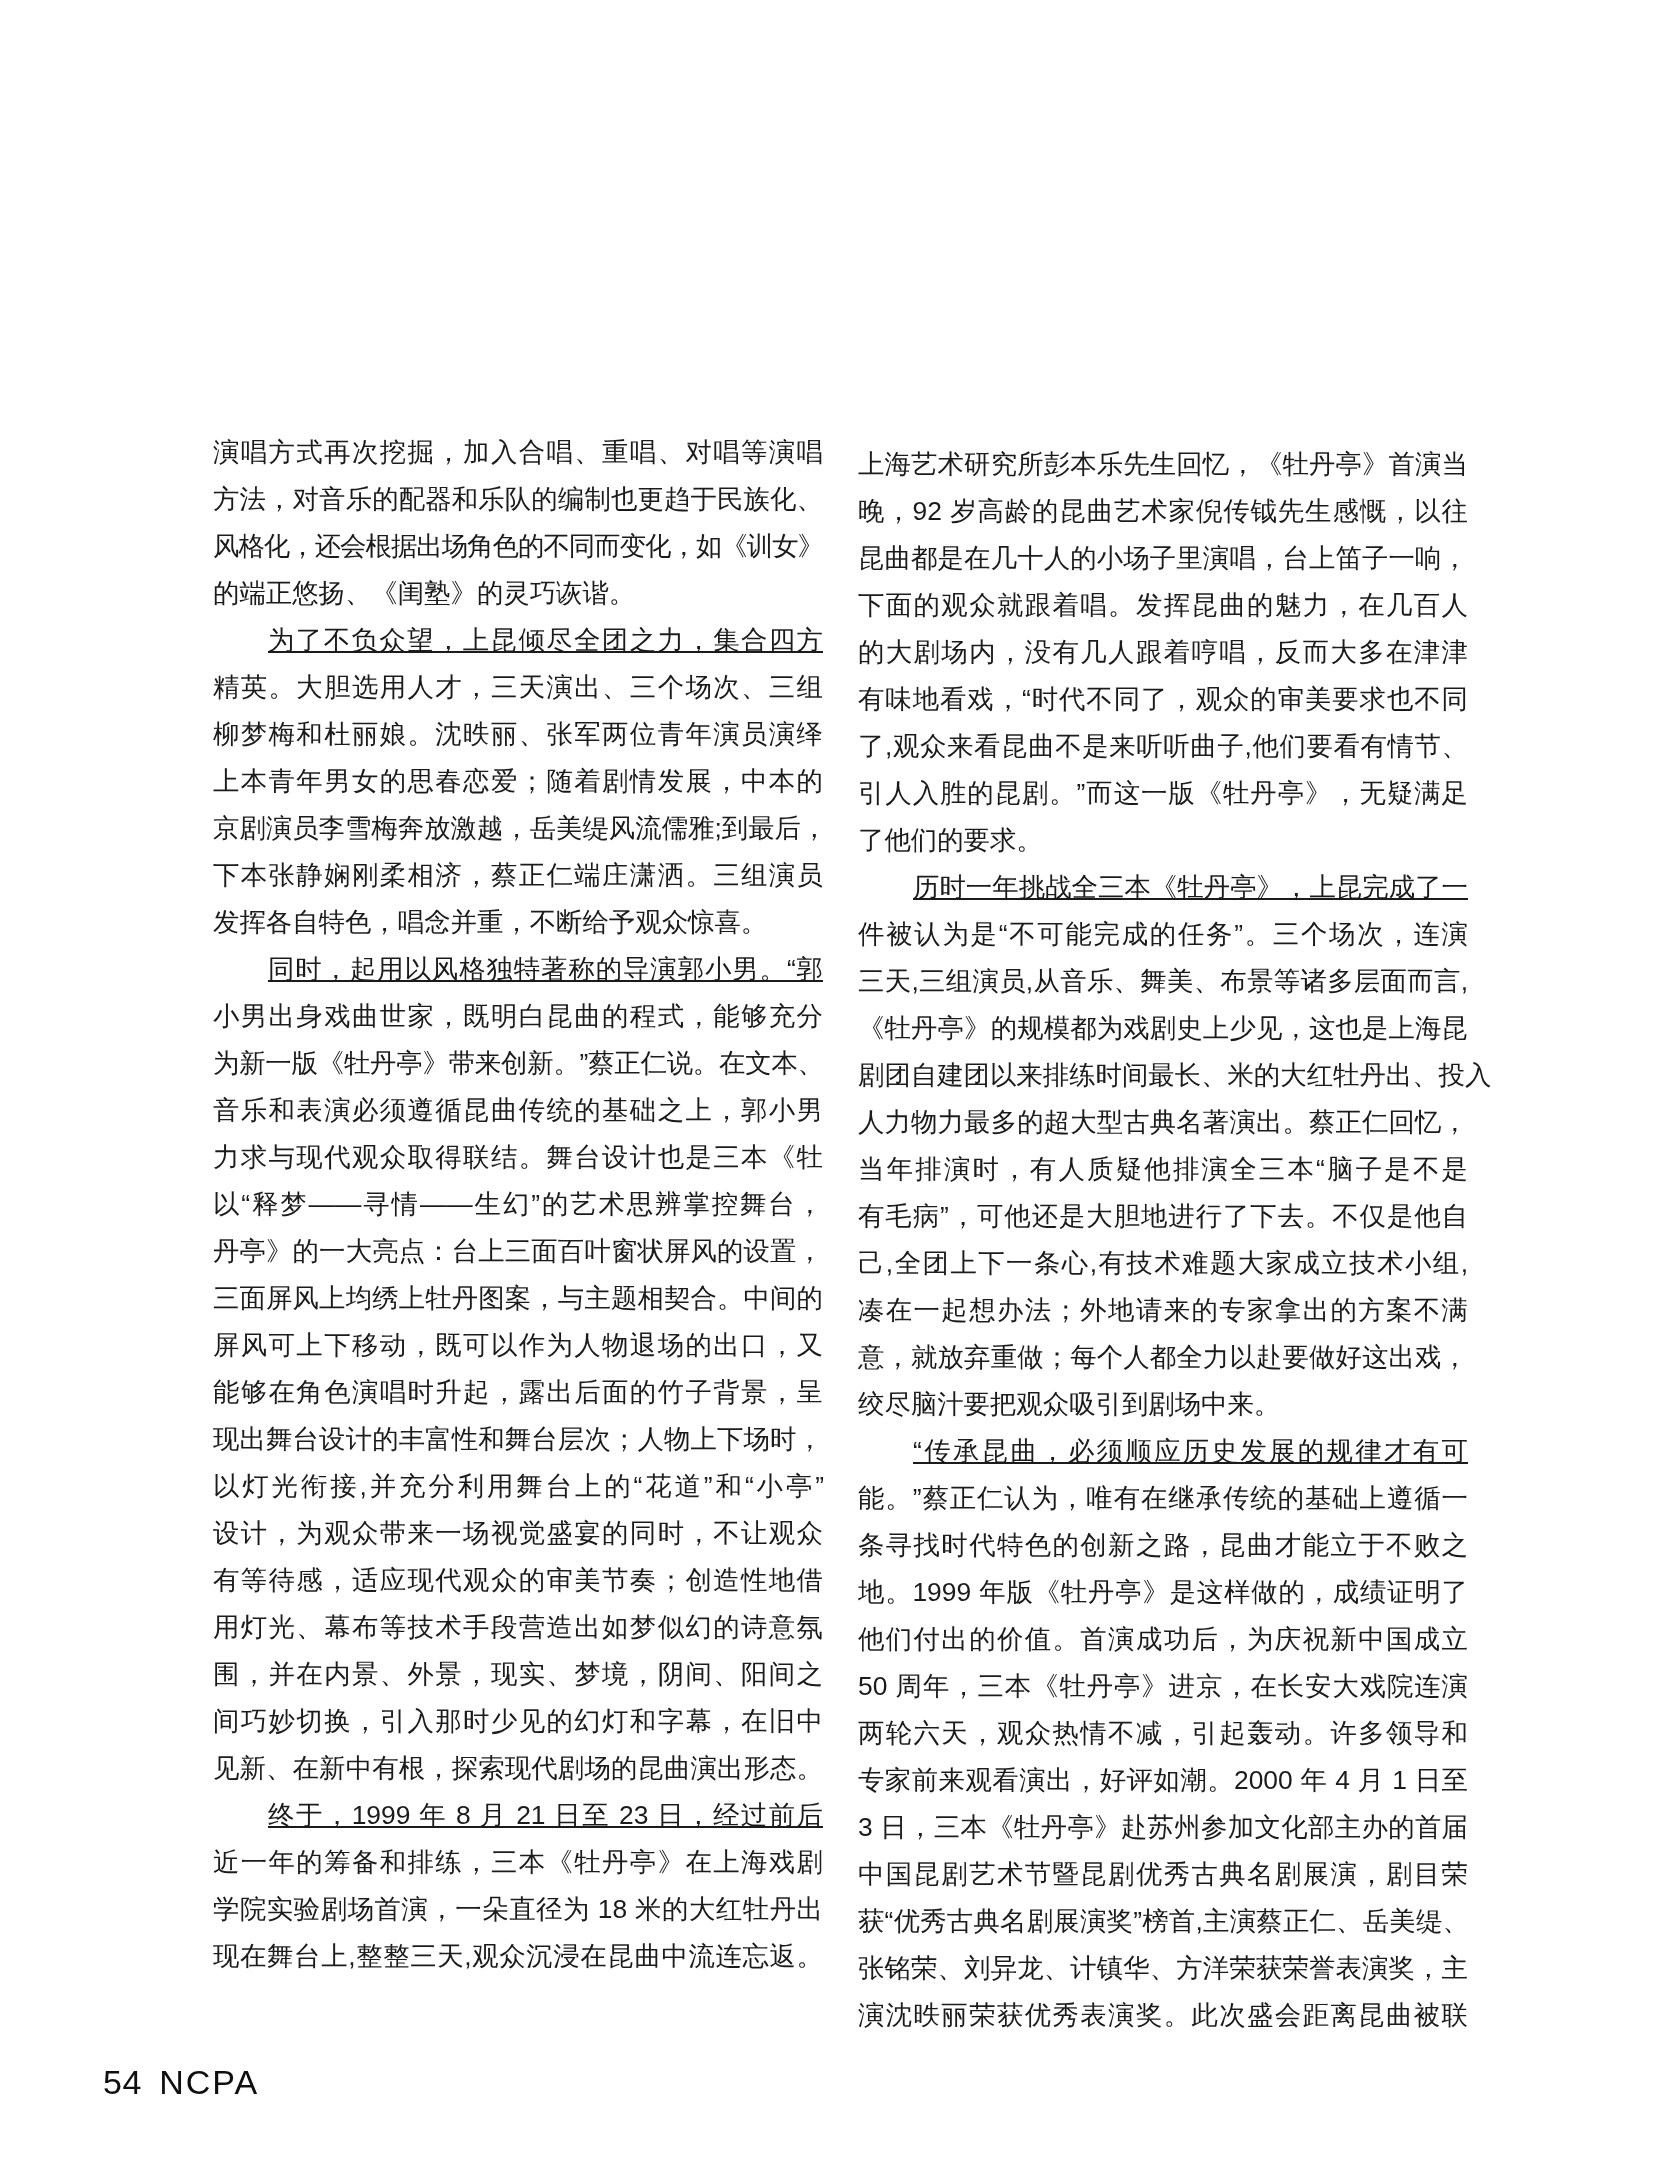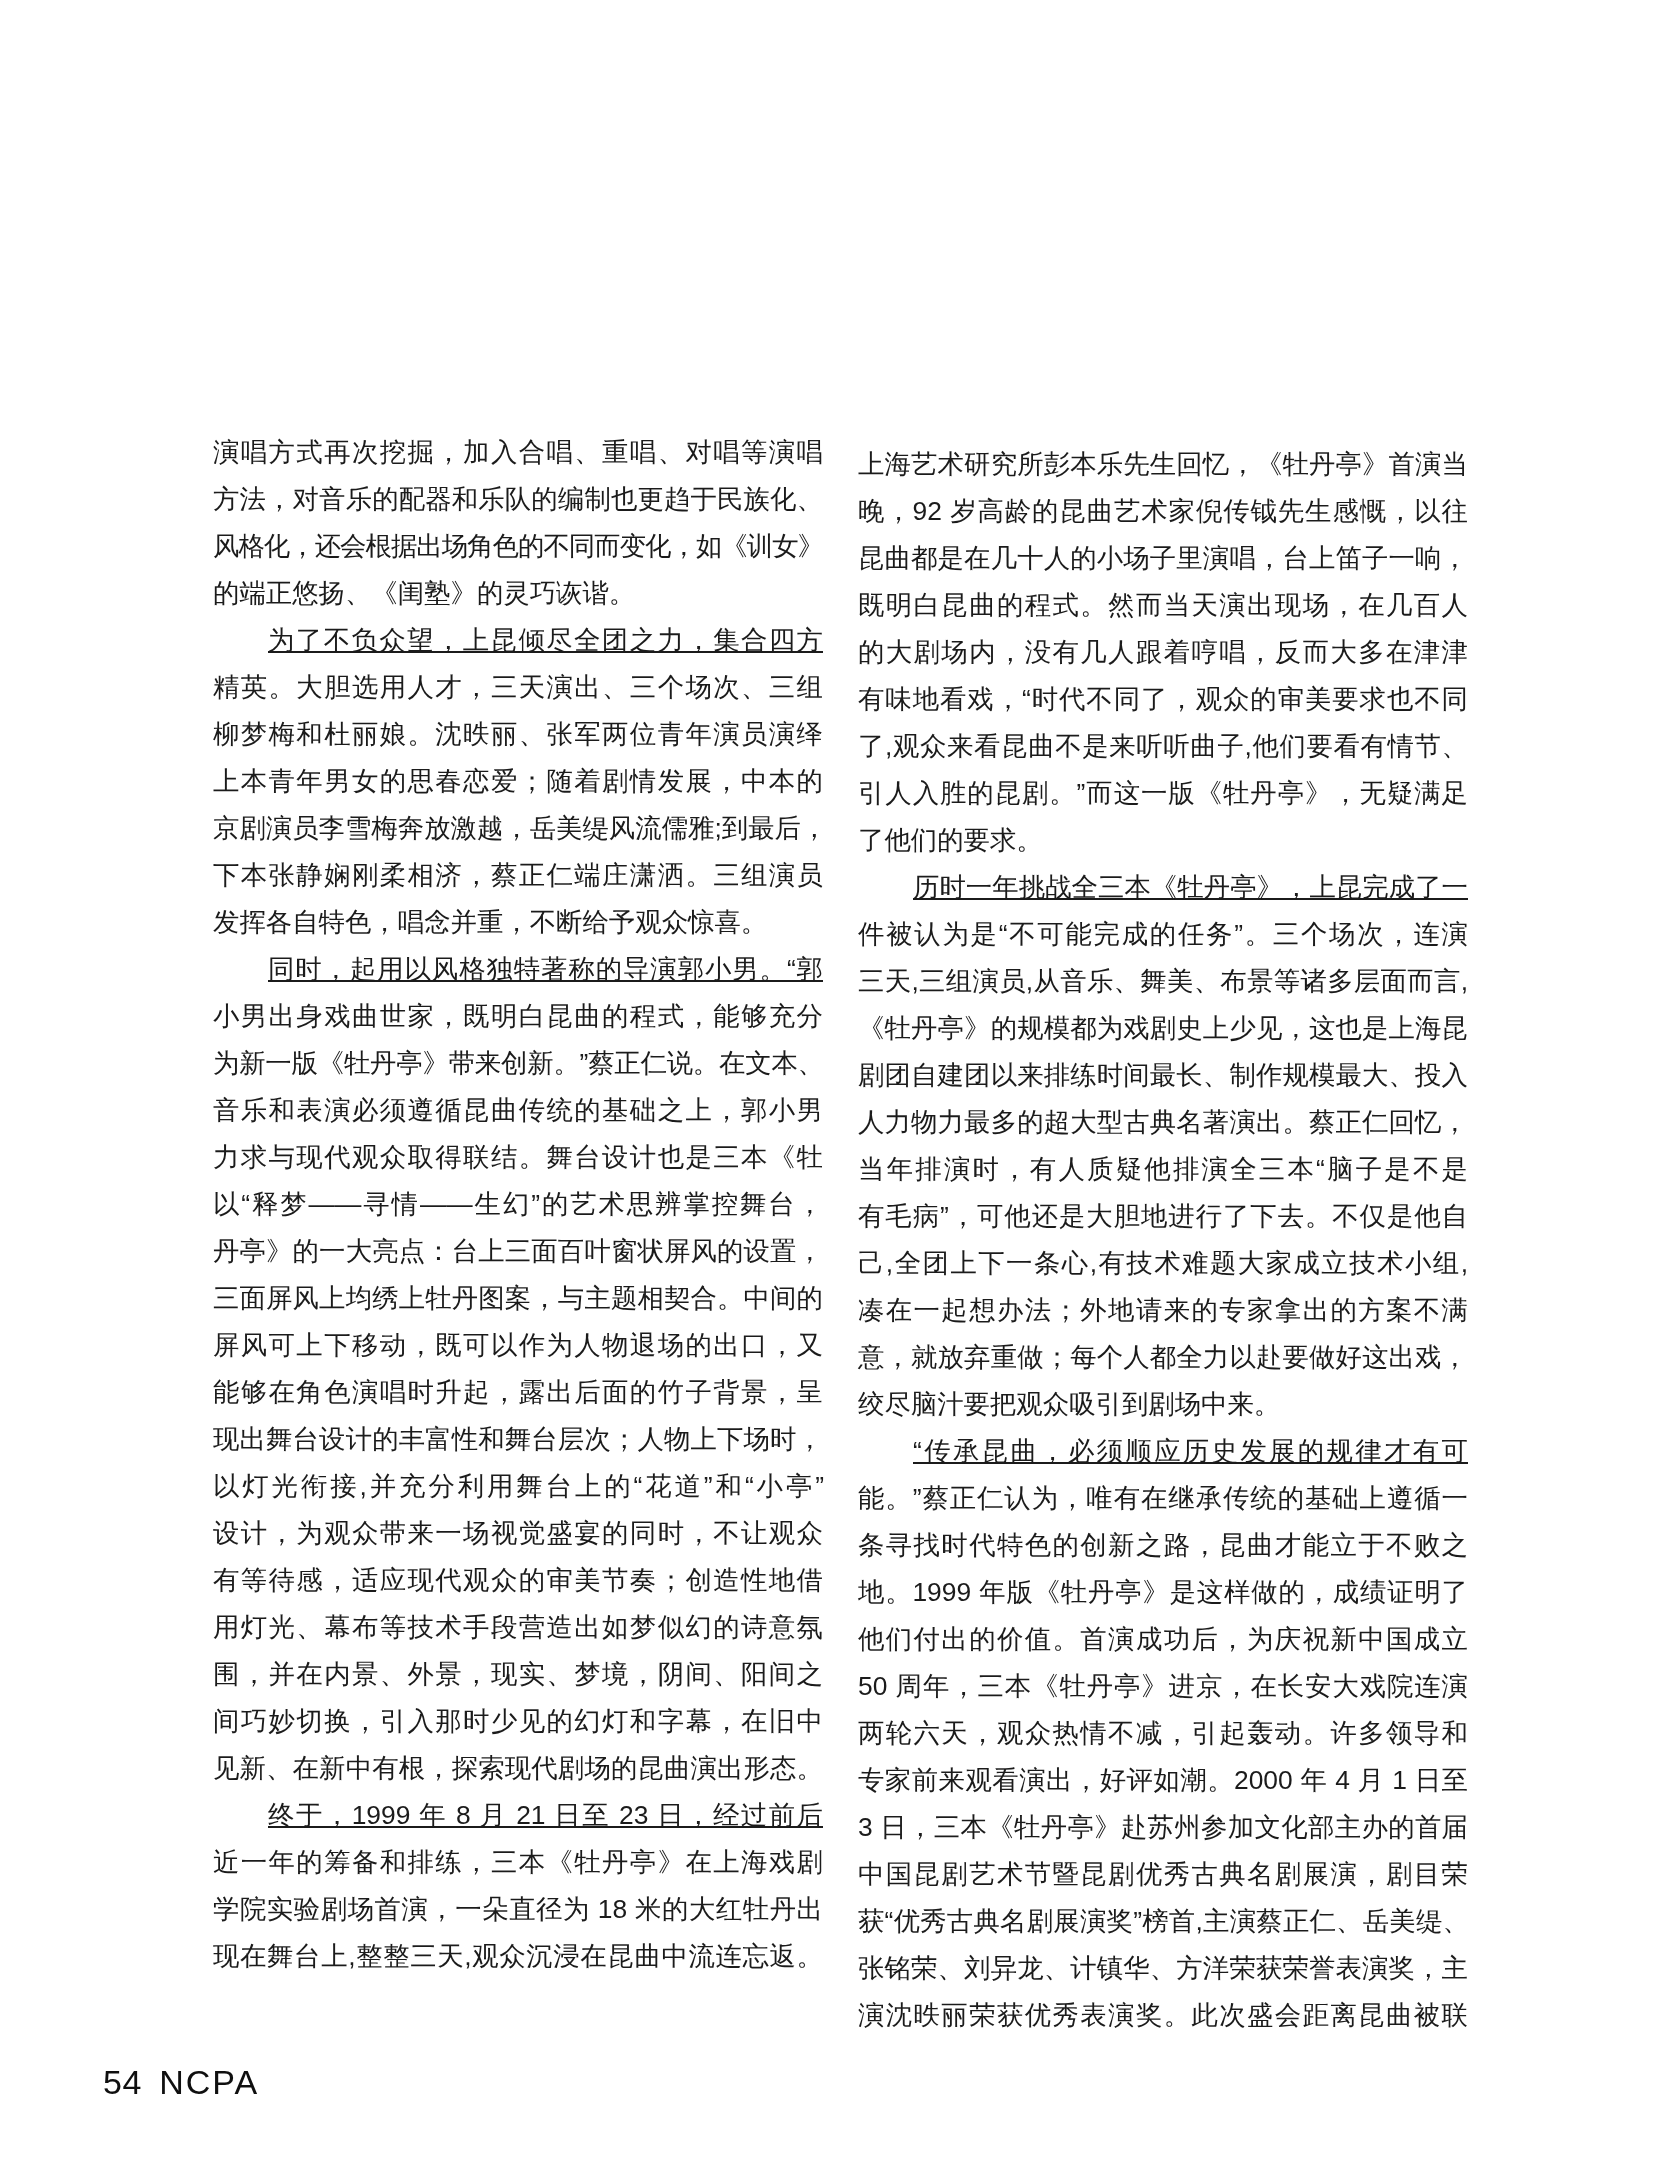--- a/index.html
+++ b/index.html
@@ -103,31 +103,31 @@
     <div class="ln j ind">终于，1999 年 8 月 21 日至 23 日，经过前后</div>
     <div class="ln j">近一年的筹备和排练，三本《牡丹亭》在上海戏剧</div>
     <div class="ln j">学院实验剧场首演，一朵直径为 18 米的大红牡丹出</div>
     <div class="ln j">现在舞台上,整整三天,观众沉浸在昆曲中流连忘返。</div>
   </div>
 
   <div class="col col-right">
     <div class="ln j">上海艺术研究所彭本乐先生回忆，《牡丹亭》首演当</div>
     <div class="ln j">晚，92 岁高龄的昆曲艺术家倪传钺先生感慨，以往</div>
     <div class="ln j">昆曲都是在几十人的小场子里演唱，台上笛子一响，</div>
-    <div class="ln j">既明白昆曲的程式。然而当天演出现场，在几百人</div>
+    <div class="ln j">下面的观众就跟着唱。发挥昆曲的魅力，在几百人</div>
     <div class="ln j">的大剧场内，没有几人跟着哼唱，反而大多在津津</div>
     <div class="ln j">有味地看戏，“时代不同了，观众的审美要求也不同</div>
     <div class="ln j">了,观众来看昆曲不是来听听曲子,他们要看有情节、</div>
     <div class="ln j">引人入胜的昆剧。”而这一版《牡丹亭》，无疑满足</div>
     <div class="ln e">了他们的要求。</div>
     <div class="ln j ind">历时一年挑战全三本《牡丹亭》，上昆完成了一</div>
     <div class="ln j">件被认为是“不可能完成的任务”。三个场次，连演</div>
     <div class="ln j">三天,三组演员,从音乐、舞美、布景等诸多层面而言,</div>
     <div class="ln j">《牡丹亭》的规模都为戏剧史上少见，这也是上海昆</div>
-    <div class="ln j">剧团自建团以来排练时间最长、制作规模最大、投入</div>
+    <div class="ln j">剧团自建团以来排练时间最长、米的大红牡丹出、投入</div>
     <div class="ln j">人力物力最多的超大型古典名著演出。蔡正仁回忆，</div>
     <div class="ln j">当年排演时，有人质疑他排演全三本“脑子是不是</div>
     <div class="ln j">有毛病”，可他还是大胆地进行了下去。不仅是他自</div>
     <div class="ln j">己,全团上下一条心,有技术难题大家成立技术小组,</div>
     <div class="ln j">凑在一起想办法；外地请来的专家拿出的方案不满</div>
     <div class="ln j">意，就放弃重做；每个人都全力以赴要做好这出戏，</div>
     <div class="ln e">绞尽脑汁要把观众吸引到剧场中来。</div>
     <div class="ln j ind">“传承昆曲，必须顺应历史发展的规律才有可</div>
     <div class="ln j">能。”蔡正仁认为，唯有在继承传统的基础上遵循一</div>
     <div class="ln j">条寻找时代特色的创新之路，昆曲才能立于不败之</div>

